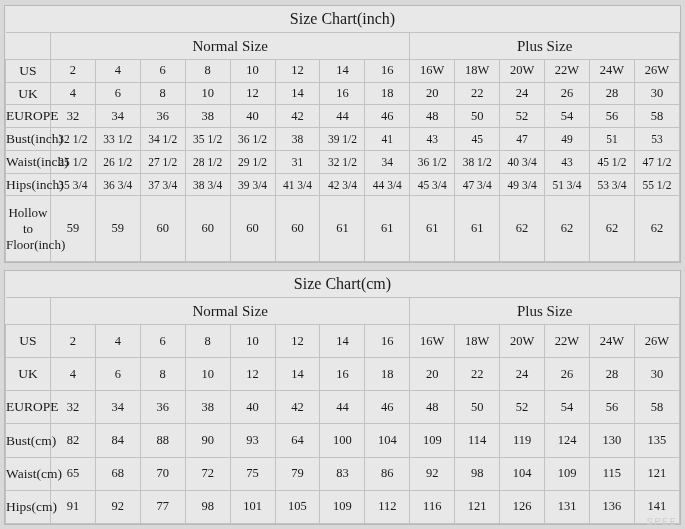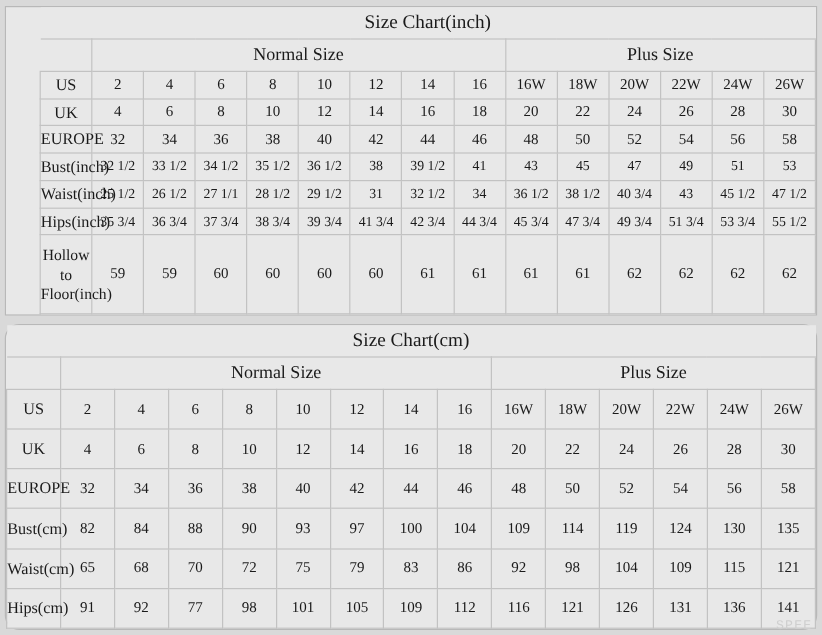--- a/index.html
+++ b/index.html
@@ -24,29 +24,27 @@
     background: #e8e8e8;
     border: 1px solid #b8b8b8;
     box-sizing: border-box;
   }
   .chart-block.top {
     position: absolute;
     left: 4px;
     top: 5px;
     width: 677px;
     height: 258px;
-    padding-left: 28px;
   }
   .chart-block.bottom {
     position: absolute;
     left: 4px;
     top: 270px;
     width: 677px;
     height: 255px;
-    border-radius: 12px;
   }
   table.sizechart {
     width: 100%;
     height: 100%;
     border-collapse: collapse;
     table-layout: fixed;
   }
   table.sizechart td, table.sizechart th {
     border: 1px solid #c2c2c2;
     text-align: center;
@@ -181,21 +179,21 @@
         <td class="val small">47</td>
         <td class="val small">49</td>
         <td class="val small">51</td>
         <td class="val small">53</td>
       </tr>
 
       <tr>
         <td class="rowlabel">Waist(inch)</td>
         <td class="val small">25 1/2</td>
         <td class="val small">26 1/2</td>
-        <td class="val small">27 1/1</td>
+        <td class="val small">27 1/2</td>
         <td class="val small">28 1/2</td>
         <td class="val small">29 1/2</td>
         <td class="val small">31</td>
         <td class="val small">32 1/2</td>
         <td class="val small">34</td>
         <td class="val small">36 1/2</td>
         <td class="val small">38 1/2</td>
         <td class="val small">40 3/4</td>
         <td class="val small">43</td>
         <td class="val small">45 1/2</td>
@@ -307,21 +305,21 @@
         <td class="val">58</td>
       </tr>
 
       <tr>
         <td class="rowlabel">Bust(cm)</td>
         <td class="val">82</td>
         <td class="val">84</td>
         <td class="val">88</td>
         <td class="val">90</td>
         <td class="val">93</td>
-        <td class="val">97</td>
+        <td class="val">64</td>
         <td class="val">100</td>
         <td class="val">104</td>
         <td class="val">109</td>
         <td class="val">114</td>
         <td class="val">119</td>
         <td class="val">124</td>
         <td class="val">130</td>
         <td class="val">135</td>
       </tr>
 

